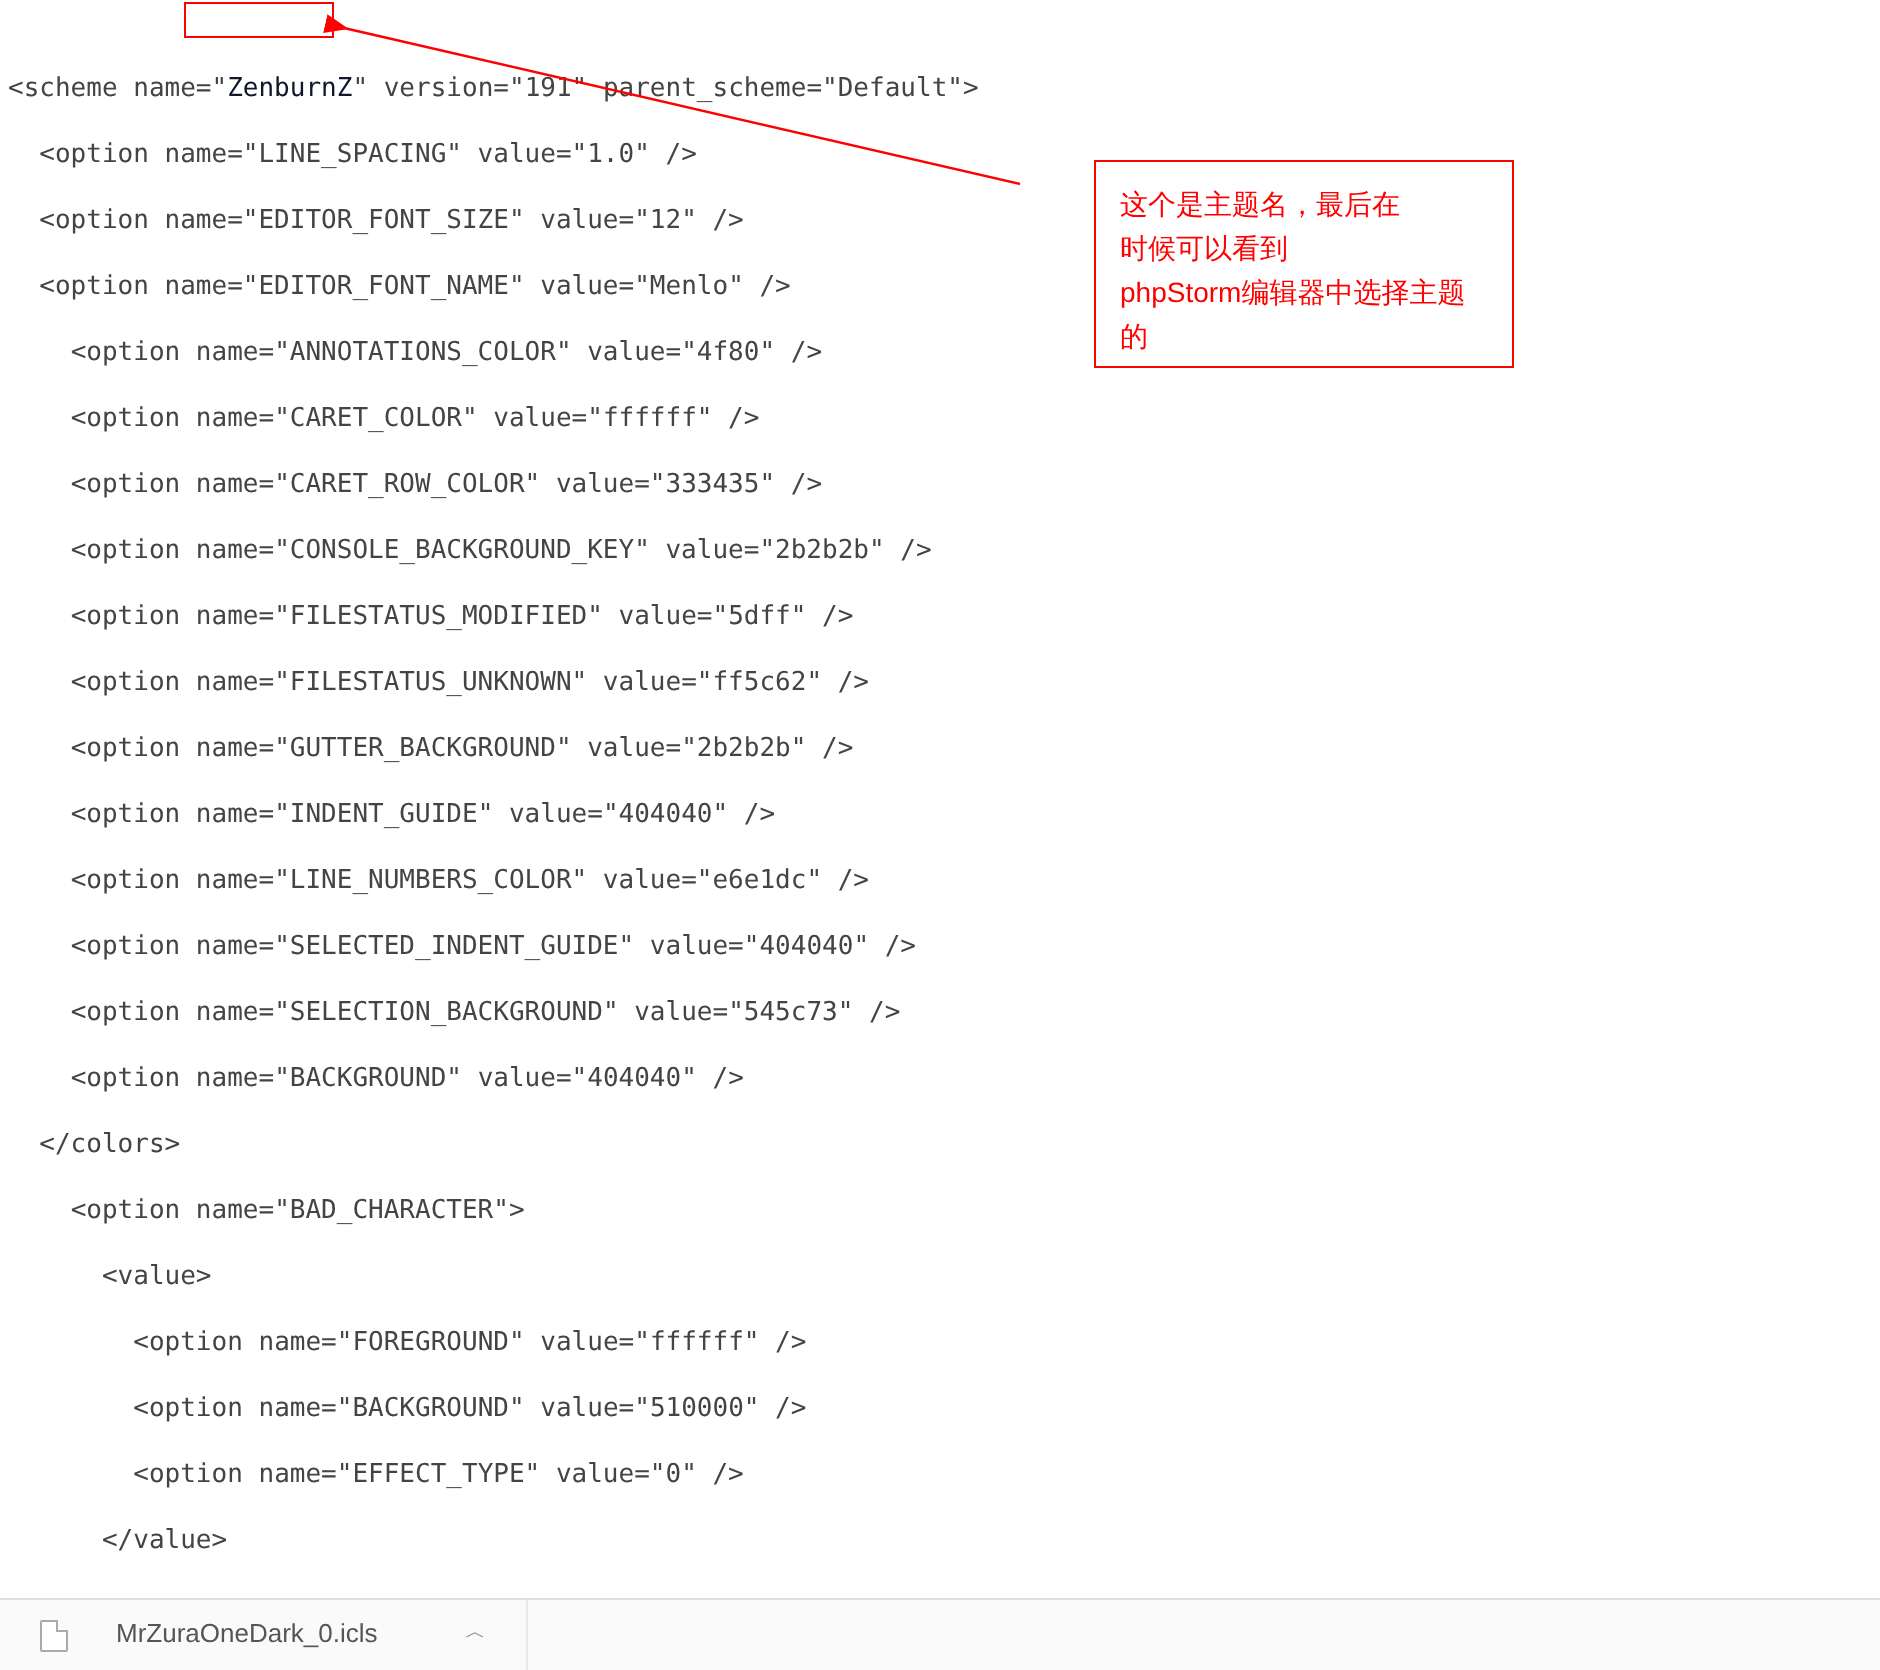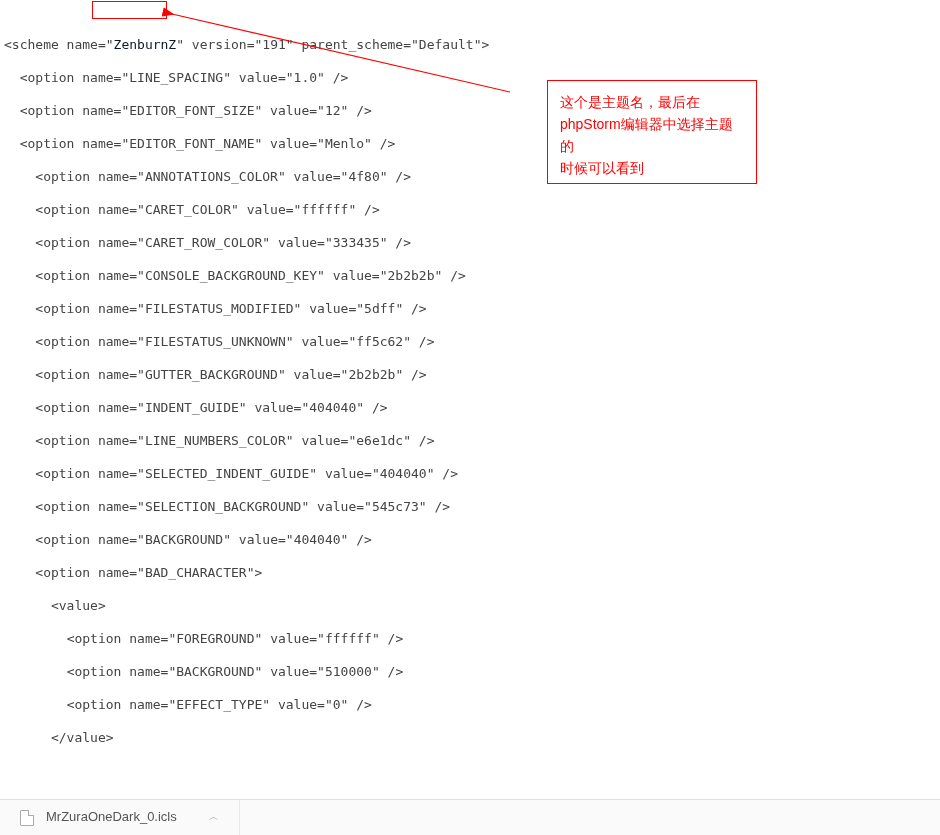--- a/index.html
+++ b/index.html
@@ -76,21 +76,21 @@
     font-family: "Segoe UI", Arial, sans-serif;
     font-size: 13px;
     color: #555;
   }
   .file-tab {
     display: flex;
     align-items: center;
     padding: 0 20px;
     height: 100%;
     border-right: 1px solid #e8e8e8;
-    gap: 12px;
+    gap: 24px;
   }
   .file-icon {
     width: 14px;
     height: 16px;
     border: 1px solid #aaa;
     border-radius: 1px;
     position: relative;
     background: #fff;
   }
   .file-icon::after {
@@ -122,20 +122,21 @@
 <span class="line">    <span>&lt;option name=</span><span>"</span><span>CARET_ROW_COLOR</span><span>"</span><span> value=</span><span>"</span><span>333435</span><span>"</span><span> /&gt;</span></span>
 <span class="line">    <span>&lt;option name=</span><span>"</span><span>CONSOLE_BACKGROUND_KEY</span><span>"</span><span> value=</span><span>"</span><span>2b2b2b</span><span>"</span><span> /&gt;</span></span>
 <span class="line">    <span>&lt;option name=</span><span>"</span><span>FILESTATUS_MODIFIED</span><span>"</span><span> value=</span><span>"</span><span>5dff</span><span>"</span><span> /&gt;</span></span>
 <span class="line">    <span>&lt;option name=</span><span>"</span><span>FILESTATUS_UNKNOWN</span><span>"</span><span> value=</span><span>"</span><span>ff5c62</span><span>"</span><span> /&gt;</span></span>
 <span class="line">    <span>&lt;option name=</span><span>"</span><span>GUTTER_BACKGROUND</span><span>"</span><span> value=</span><span>"</span><span>2b2b2b</span><span>"</span><span> /&gt;</span></span>
 <span class="line">    <span>&lt;option name=</span><span>"</span><span>INDENT_GUIDE</span><span>"</span><span> value=</span><span>"</span><span>404040</span><span>"</span><span> /&gt;</span></span>
 <span class="line">    <span>&lt;option name=</span><span>"</span><span>LINE_NUMBERS_COLOR</span><span>"</span><span> value=</span><span>"</span><span>e6e1dc</span><span>"</span><span> /&gt;</span></span>
 <span class="line">    <span>&lt;option name=</span><span>"</span><span>SELECTED_INDENT_GUIDE</span><span>"</span><span> value=</span><span>"</span><span>404040</span><span>"</span><span> /&gt;</span></span>
 <span class="line">    <span>&lt;option name=</span><span>"</span><span>SELECTION_BACKGROUND</span><span>"</span><span> value=</span><span>"</span><span>545c73</span><span>"</span><span> /&gt;</span></span>
 <span class="line">    <span>&lt;option name=</span><span>"</span><span>BACKGROUND</span><span>"</span><span> value=</span><span>"</span><span>404040</span><span>"</span><span> /&gt;</span></span>
+<span class="line">  <span>&lt;/colors&gt;</span></span>
 <span class="line">    <span>&lt;option name=</span><span>"</span><span>BAD_CHARACTER</span><span>"</span><span>&gt;</span></span>
 <span class="line">      <span>&lt;value&gt;</span></span>
 <span class="line">        <span>&lt;option name=</span><span>"</span><span>FOREGROUND</span><span>"</span><span> value=</span><span>"</span><span>ffffff</span><span>"</span><span> /&gt;</span></span>
 <span class="line">        <span>&lt;option name=</span><span>"</span><span>BACKGROUND</span><span>"</span><span> value=</span><span>"</span><span>510000</span><span>"</span><span> /&gt;</span></span>
 <span class="line">        <span>&lt;option name=</span><span>"</span><span>EFFECT_TYPE</span><span>"</span><span> value=</span><span>"</span><span>0</span><span>"</span><span> /&gt;</span></span>
 <span class="line">      <span>&lt;/value&gt;</span></span>
 
 
 
 
@@ -169,22 +170,22 @@
   <defs>
     <marker id="arrowhead" markerWidth="10" markerHeight="8" refX="2" refY="4" orient="auto">
       <polygon points="10 0, 0 4, 10 8" fill="#ff0000"></polygon>
     </marker>
   </defs>
   <line x1="510" y1="92" x2="172" y2="14" stroke="#ff0000" stroke-width="1.2" marker-end="url(#arrowhead)"></line>
 </svg>
 
 <div class="callout">
   <div>这个是主题名，最后在</div>
+  <div>时候可以看到</div>
   <div>phpStorm编辑器中选择主题的</div>
-  <div>时候可以看到</div>
 </div>
 
 <div class="bottom-bar">
   <div class="file-tab">
     <span class="file-icon"></span>
     <span>MrZuraOneDark_0.icls</span>
     <span class="chev">︿</span>
   </div>
 </div>
 

